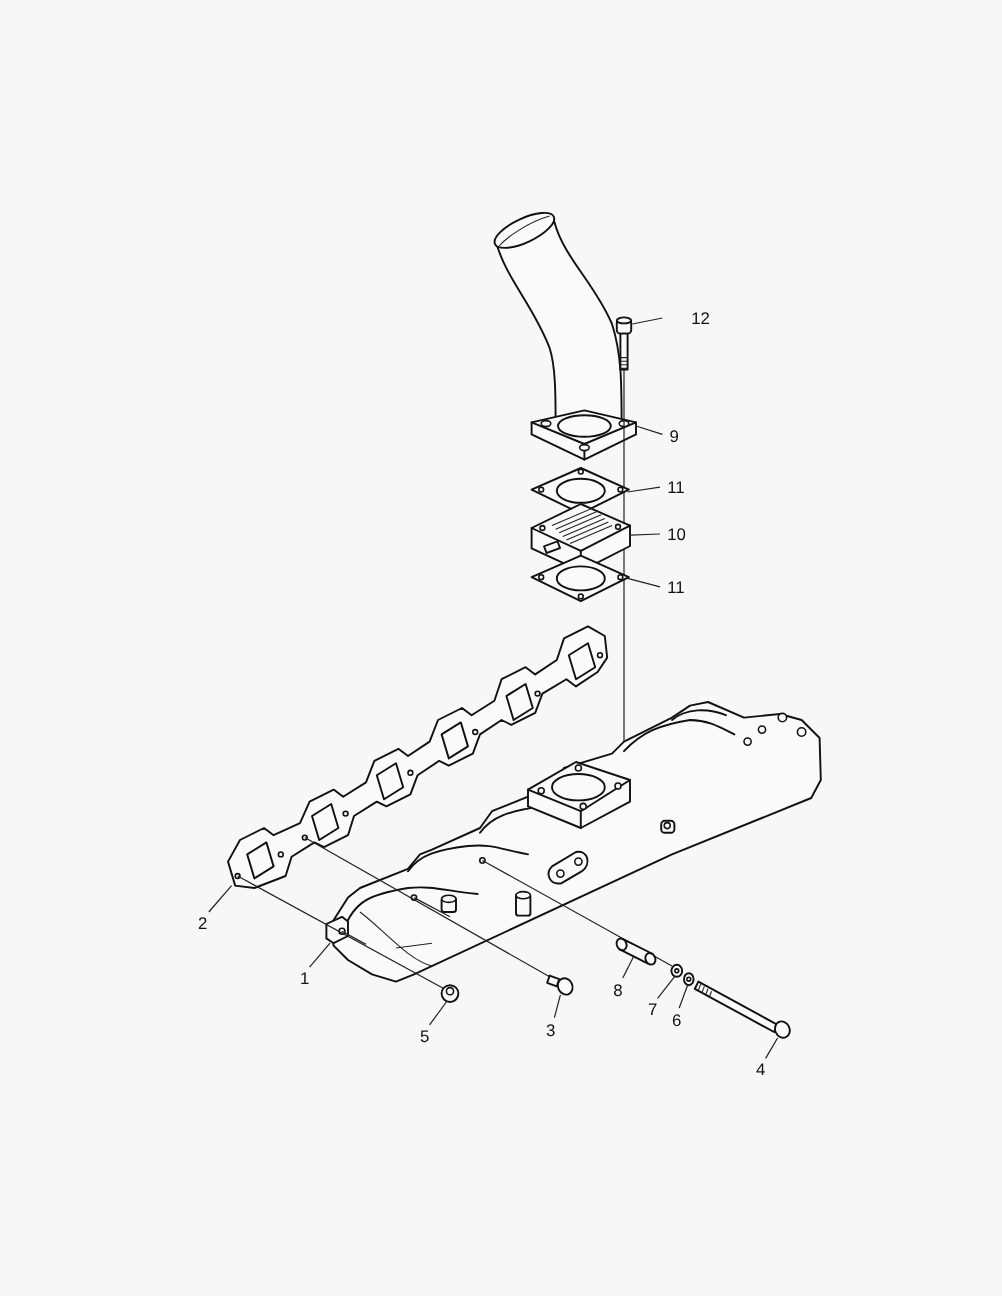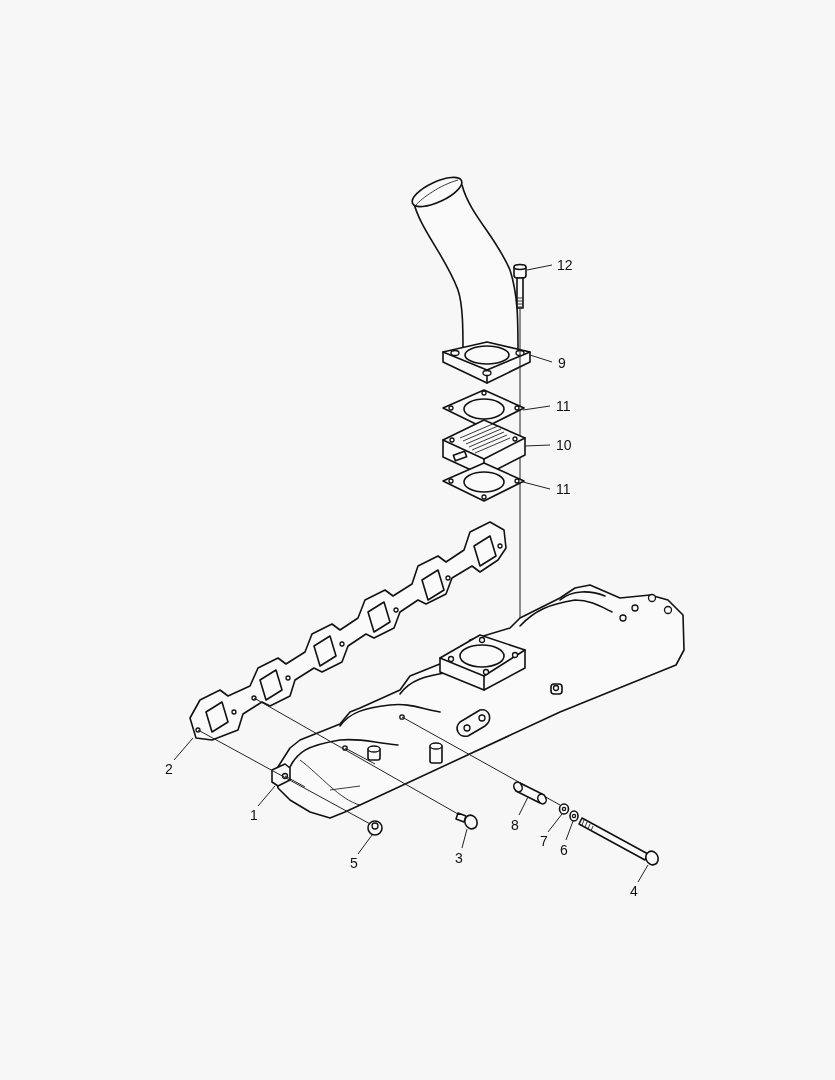--- a/index.html
+++ b/index.html
@@ -189,21 +189,21 @@
     <line class="leader" x1="275" y1="786" x2="258" y2="806"></line>
     <line class="leader" x1="372" y1="835" x2="358" y2="854"></line>
     <line class="leader" x1="467" y1="829" x2="462" y2="848"></line>
     <line class="leader" x1="528" y1="797" x2="519" y2="815"></line>
     <line class="leader" x1="562" y1="814" x2="548" y2="832"></line>
     <line class="leader" x1="573" y1="821" x2="566" y2="840"></line>
     <line class="leader" x1="648" y1="865" x2="638" y2="882"></line>
   </g>
 </svg>
 
-<span class="label" style="left:557px; top:258px;text-align:right;">12</span>
+<span class="label" style="left:576px; top:258px;text-align:right;">12</span>
 <span class="label" style="left:558px; top:356px;">9</span>
 <span class="label" style="left:556px; top:399px;">11</span>
 <span class="label" style="left:556px; top:438px;">10</span>
 <span class="label" style="left:556px; top:482px;">11</span>
 <span class="label" style="left:165px; top:762px;">2</span>
 <span class="label" style="left:250px; top:808px;">1</span>
 <span class="label" style="left:350px; top:856px;">5</span>
 <span class="label" style="left:455px; top:851px;">3</span>
 <span class="label" style="left:511px; top:818px;">8</span>
 <span class="label" style="left:540px; top:834px;">7</span>

